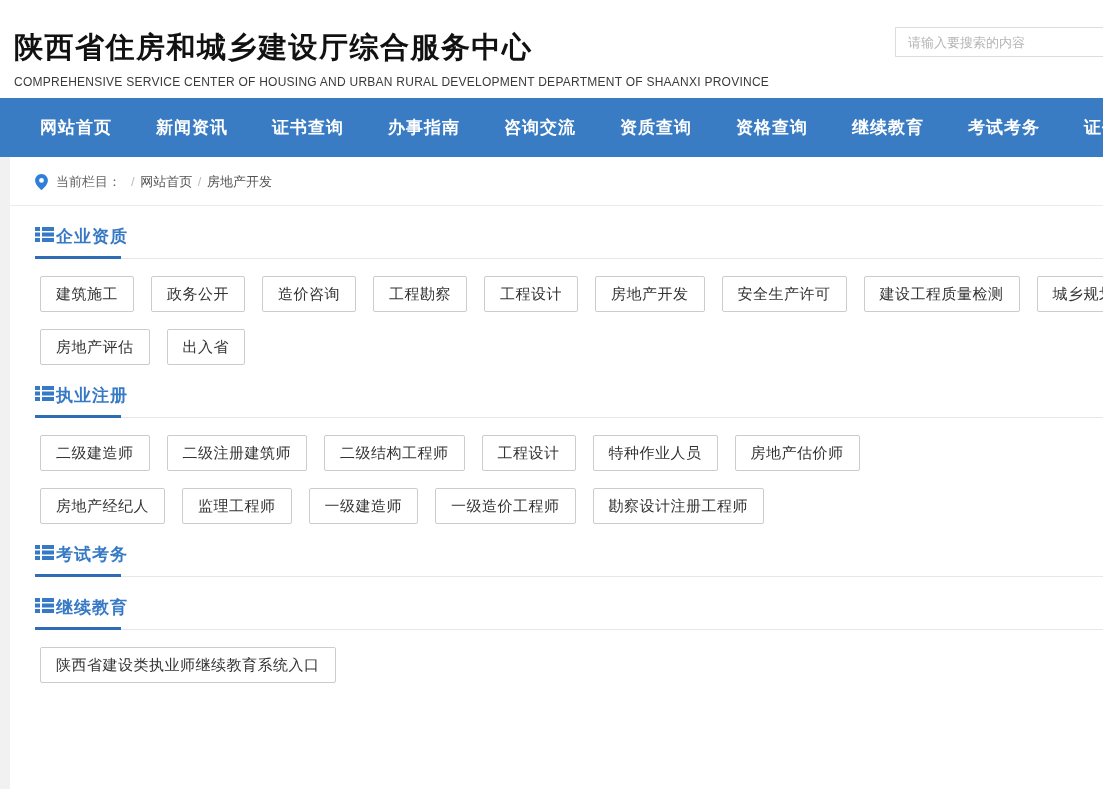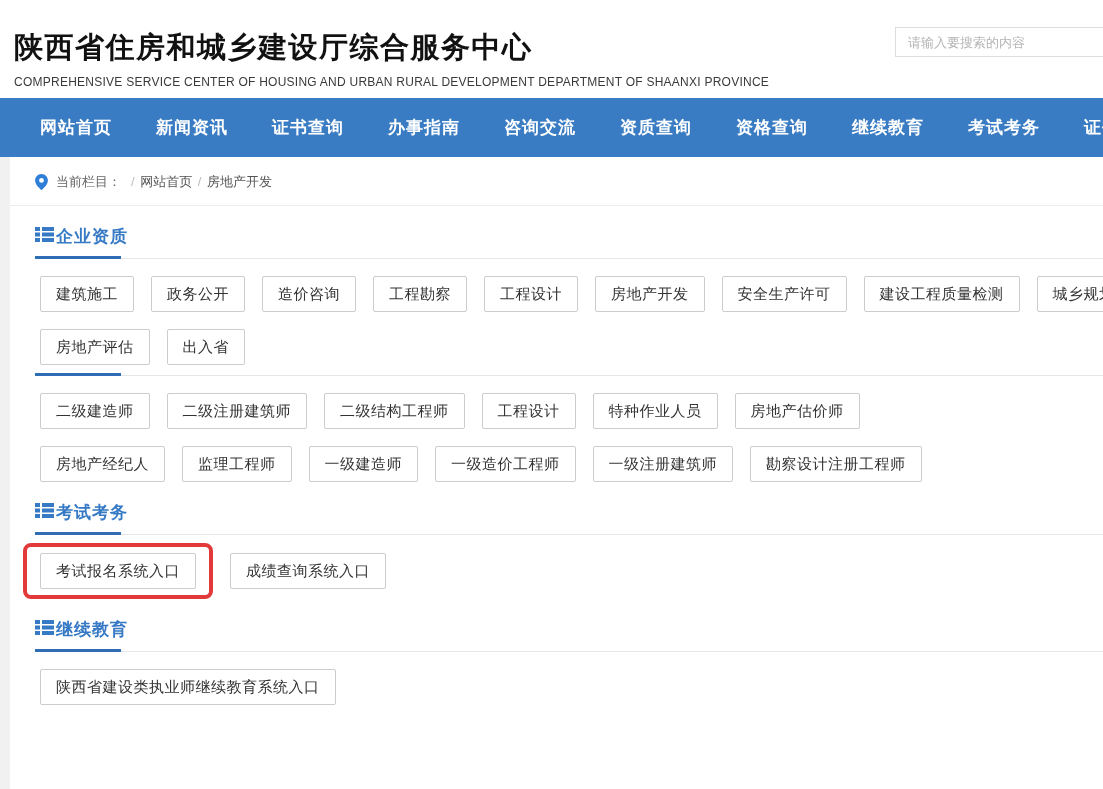--- a/index.html
+++ b/index.html
@@ -112,64 +112,70 @@
           <button class="btn">安全生产许可</button>
           <button class="btn">建设工程质量检测</button>
           <button class="btn">城乡规划</button>
         </div>
         <div class="btn-row">
           <button class="btn">房地产评估</button>
           <button class="btn">出入省</button>
         </div>
       </div>
       <div>
+        <div class="section-header">
+          <span class="list-icon"><svg width="19" height="15" viewBox="0 0 19 15">
+              <g fill="#3679c4">
+                <rect x="0" y="0" width="5" height="4"></rect>
+                <rect x="7" y="0" width="12" height="4"></rect>
+                <rect x="0" y="5.5" width="5" height="4"></rect>
+                <rect x="7" y="5.5" width="12" height="4"></rect>
+                <rect x="0" y="11" width="5" height="4"></rect>
+                <rect x="7" y="11" width="12" height="4"></rect>
+              </g>
+            </svg></span>
+          <span class="section-title">执业注册</span>
+        </div>
         <div class="section-rule">
           <div class="gray"></div>
           <div class="blue"></div>
         </div>
         <div class="btn-row">
           <button class="btn">二级建造师</button>
           <button class="btn">二级注册建筑师</button>
           <button class="btn">二级结构工程师</button>
           <button class="btn">工程设计</button>
           <button class="btn">特种作业人员</button>
           <button class="btn">房地产估价师</button>
         </div>
         <div class="btn-row">
           <button class="btn">房地产经纪人</button>
           <button class="btn">监理工程师</button>
           <button class="btn">一级建造师</button>
           <button class="btn">一级造价工程师</button>
-          <button class="btn">一级注册建筑师</button>
           <button class="btn">勘察设计注册工程师</button>
         </div>
       </div>
       <div>
         <div class="section-header">
           <span class="list-icon"><svg width="19" height="15" viewBox="0 0 19 15">
               <g fill="#3679c4">
                 <rect x="0" y="0" width="5" height="4"></rect>
                 <rect x="7" y="0" width="12" height="4"></rect>
                 <rect x="0" y="5.5" width="5" height="4"></rect>
                 <rect x="7" y="5.5" width="12" height="4"></rect>
                 <rect x="0" y="11" width="5" height="4"></rect>
                 <rect x="7" y="11" width="12" height="4"></rect>
               </g>
             </svg></span>
           <span class="section-title">考试考务</span>
         </div>
         <div class="section-rule">
           <div class="gray"></div>
           <div class="blue"></div>
-        </div>
-        <div class="btn-row row-exam">
-          <span class="highlight-box">
-            <button class="btn">考试报名系统入口</button>
-          </span>
-          <button class="btn">成绩查询系统入口</button>
         </div>
       </div>
       <div>
         <div class="section-header">
           <span class="list-icon"><svg width="19" height="15" viewBox="0 0 19 15">
               <g fill="#3679c4">
                 <rect x="0" y="0" width="5" height="4"></rect>
                 <rect x="7" y="0" width="12" height="4"></rect>
                 <rect x="0" y="5.5" width="5" height="4"></rect>
                 <rect x="7" y="5.5" width="12" height="4"></rect>

